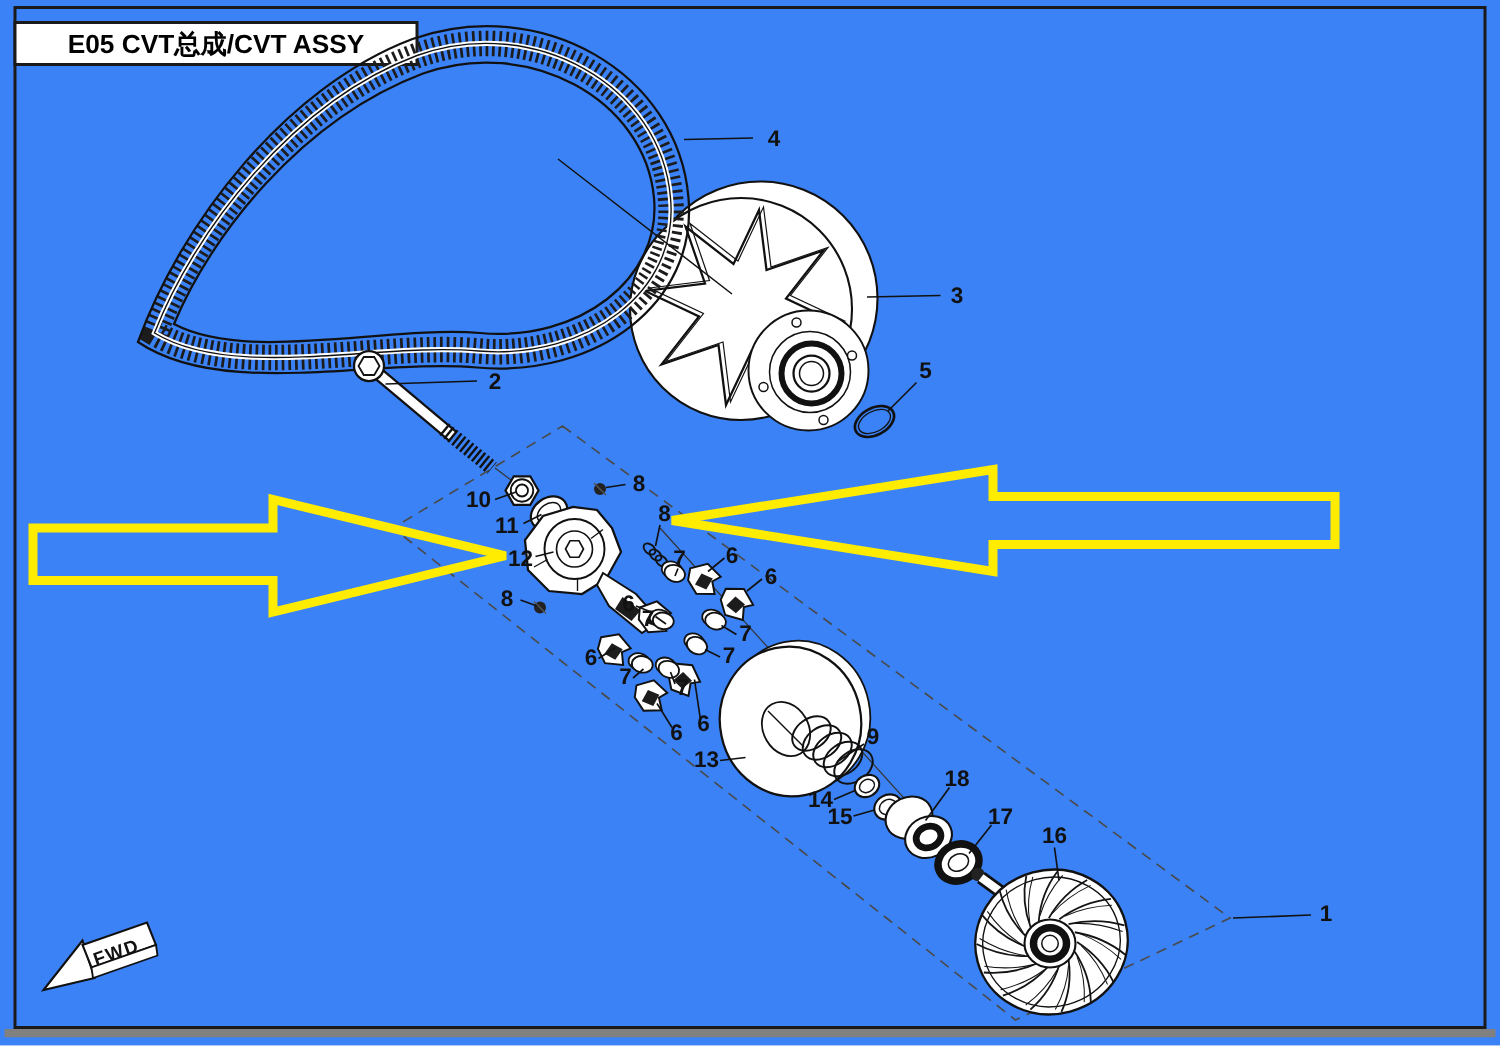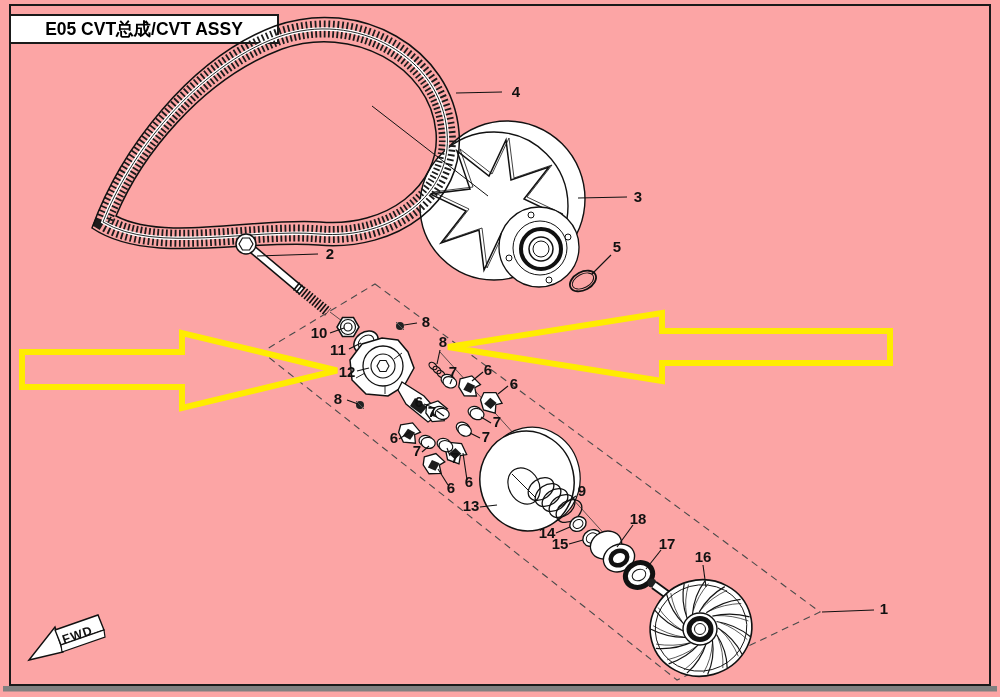--- a/index.html
+++ b/index.html
@@ -1,16 +1,16 @@
 <!DOCTYPE html>
 <html><head>
 <meta charset="utf-8">
 <style>
   html,body{margin:0;padding:0;background:#fff;}
-  .page{position:relative;width:1000px;height:697px;background:#fca5a5;overflow:hidden;
+  .page{position:relative;width:1000px;height:697px;background:#3b82f6;overflow:hidden;
         font-family:"Liberation Sans", sans-serif;}
   svg{position:absolute;left:0;top:0;}
   text{font-family:"Liberation Sans","DejaVu Sans",sans-serif;}
   .callout{font-size:15px;font-weight:bold;fill:#111;}
   .ttl{font-size:17.5px;font-weight:bold;fill:#000;}
   .fwdtxt{font-size:12.5px;font-weight:bold;fill:#111;letter-spacing:1px;}
   .ldr{stroke:#111;stroke-width:1.1;fill:none;}
   .ink{stroke:#111;fill:#fff;}
 </style>
 </head>

